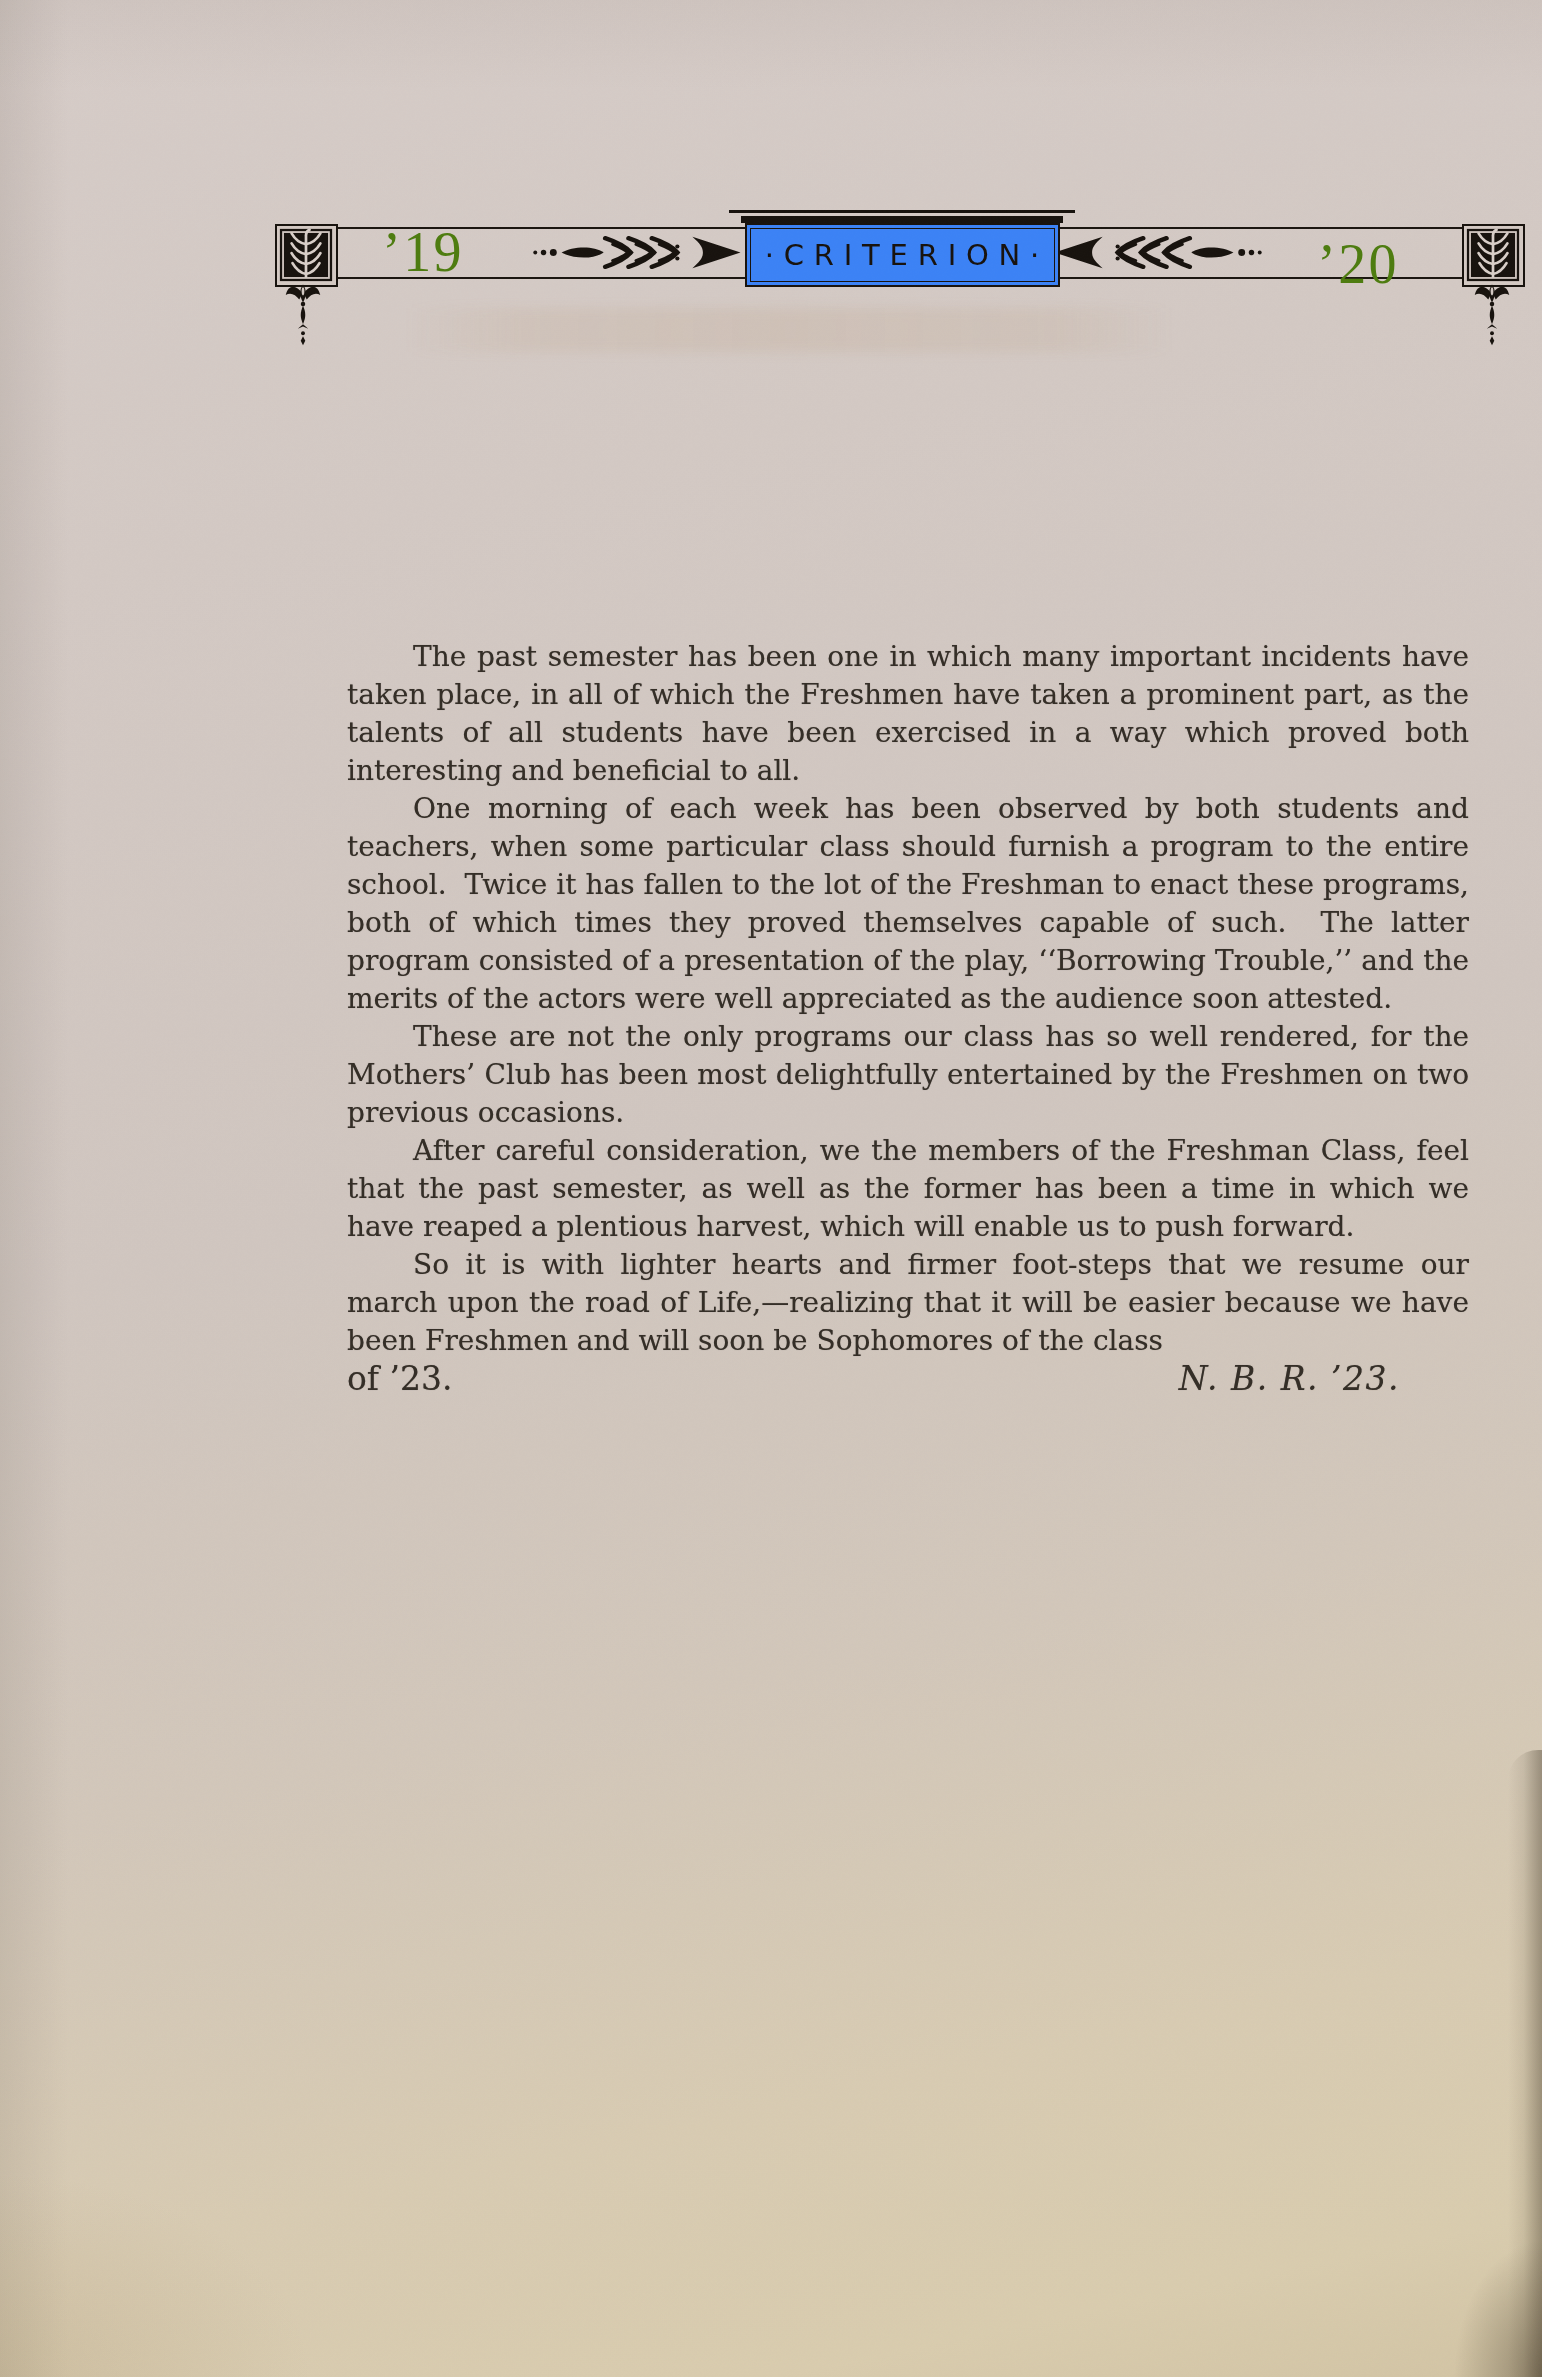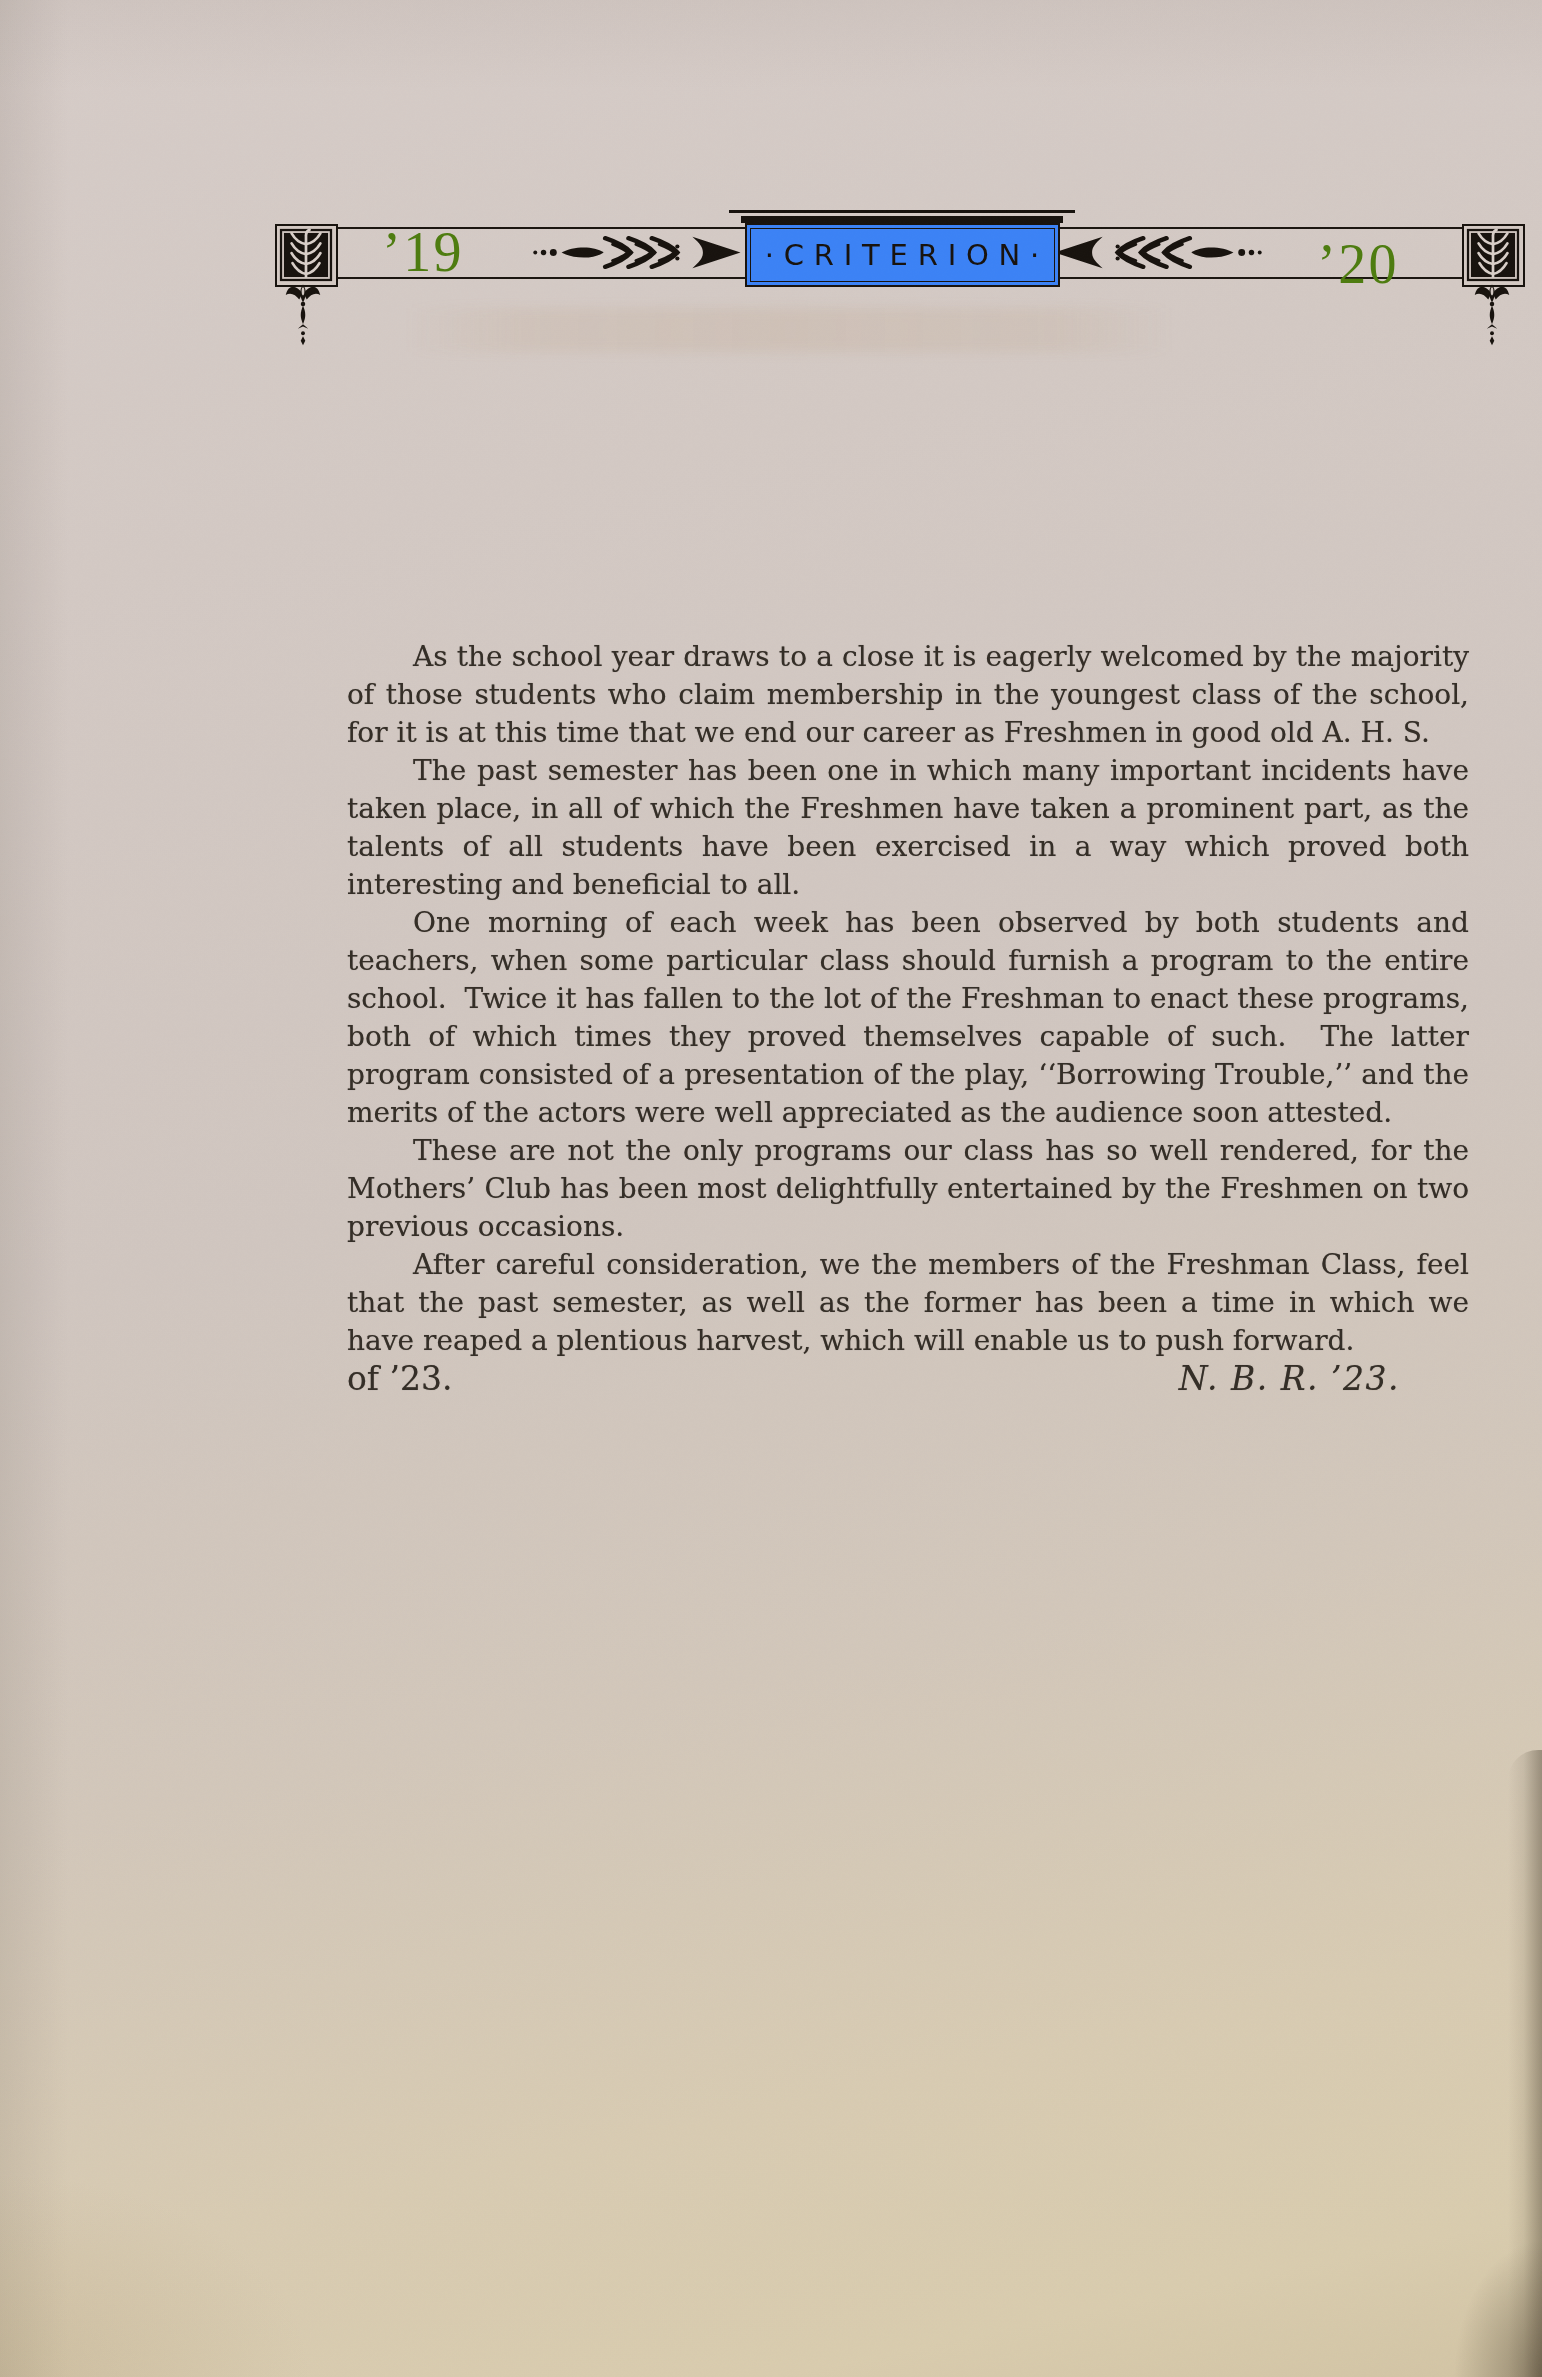--- a/index.html
+++ b/index.html
@@ -161,25 +161,25 @@
       </svg>
   </div>
   <div class="pendant right">
     <svg viewBox="0 0 48 86">
         <use href="#fleur-pendant"></use>
       </svg>
   </div>
 </div>
 
 <div class="article">
-  <p>As the school year draws to a close it is eagerly welcomed by the majority of those students who claim membership in the youngest class of the school, for it is at this time that we end our career as Freshmen in good old A. H. S.</p>
   <p>The past semester has been one in which many important incidents have taken place, in all of which the Freshmen have taken a prominent part, as the talents of all students have been exercised in a way which proved both interesting and beneficial to all.</p>
   <p>One morning of each week has been observed by both students and teachers, when some particular class should furnish a program to the entire school.  Twice it has fallen to the lot of the Freshman to enact these programs, both of which times they proved themselves capable of such.  The latter program consisted of a presentation of the play, ‘‘Borrowing Trouble,’’ and the merits of the actors were well appreciated as the audience soon attested.</p>
   <p>These are not the only programs our class has so well rendered, for the Mothers’ Club has been most delightfully entertained by the Freshmen on two previous occasions.</p>
   <p>After careful consideration, we the members of the Freshman Class, feel that the past semester, as well as the former has been a time in which we have reaped a plentious harvest, which will enable us to push forward.</p>
+  <p>So it is with lighter hearts and firmer foot-steps that we resume our march upon the road of Life,—realizing that it will be easier because we have been Freshmen and will soon be Sophomores of the class</p>
   <div class="closing-row">
     <span>of ’23.</span>
     <span class="signature">N. B. R. ’23.</span>
   </div>
 </div>
 
 <svg class="overlay" style="left:0;top:0;width:1543px;height:2377px;opacity:.55" viewBox="0 0 2054 3165" width="1543" height="2377">
   <filter id="grain">
     <feTurbulence type="fractalNoise" baseFrequency="0.8" numOctaves="2" stitchTiles="stitch"></feTurbulence>
     <feColorMatrix type="matrix" values="0 0 0 0 0.42  0 0 0 0 0.38  0 0 0 0 0.33  0 0 0 0.05 0"></feColorMatrix>

